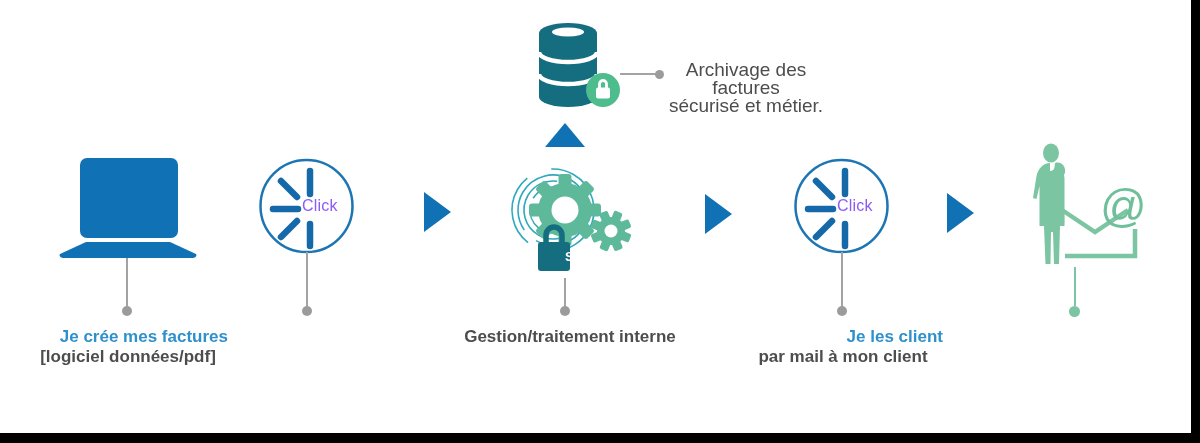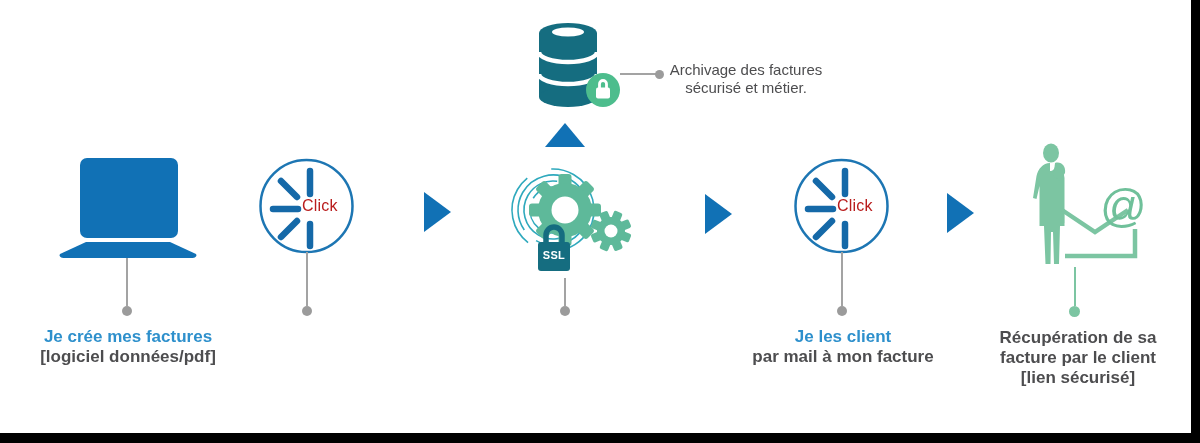--- a/index.html
+++ b/index.html
@@ -9,29 +9,29 @@
   .stem{position:absolute;width:2px;background:#a3a3a3;}
   .stem.green{background:#7cc5a2;}
   .dot{position:absolute;width:10px;height:10px;border-radius:50%;background:#9b9b9b;}
   .dot.green{background:#7cc5a2;width:11px;height:11px;}
   .arrow-right{position:absolute;width:0;height:0;border-top:20px solid transparent;
                border-bottom:20px solid transparent;border-left:27px solid #1171b5;}
   .arrow-up{position:absolute;width:0;height:0;border-left:20px solid transparent;
             border-right:20px solid transparent;border-bottom:24px solid #1171b5;}
   .label{position:absolute;text-align:center;font-size:17px;line-height:20px;
          font-weight:600;color:#4d4d4f;}
-  .t-blue{color:#2e90cc;}
+  .t-blue{color:#2e90cc;text-align:right;}
   .click-text{position:absolute;left:45px;top:41px;font-size:16px;font-weight:500;
-              color:#b91c1c;letter-spacing:.2px;}
-  .ssl-text{position:absolute;left:538px;top:249px;width:32px;text-align:center;
-            font-size:11px;font-weight:700;color:#ffffff;letter-spacing:.3px;}
+              color:#8b5cf6;letter-spacing:.2px;}
+  .ssl-text{position:absolute;left:562px;top:249px;width:32px;text-align:center;
+            font-size:13px;font-weight:700;color:#ffffff;letter-spacing:.3px;}
   .at-glyph{position:absolute;left:1100px;top:183px;font-size:46px;font-weight:400;
             color:#6fc09a;line-height:46px;}
   .callout-text{position:absolute;left:664px;top:61px;width:164px;text-align:center;
-                font-size:15px;line-height:18px;font-weight:500;color:#4d4d4f;}
+                font-size:19px;line-height:18px;font-weight:500;color:#4d4d4f;}
   .callout-line{position:absolute;left:620px;top:73px;width:36px;height:2px;background:#a3a3a3;}
   .callout-dot{position:absolute;left:655px;top:70px;width:9px;height:9px;border-radius:50%;background:#9b9b9b;}
   .edge-bar{position:absolute;background:#000;}
 </style>
 </head>
 <body>
 
 <div id="canvas">
 
   <svg class="abs" style="left:58px;top:158px;" width="140" height="102" viewBox="0 0 140 102">
@@ -115,20 +115,21 @@
     </g>
     <g>
       <path d="M41 92 L41 83 A8 8 0 0 1 57 83 L57 92" stroke="#156d80" stroke-width="5.5" fill="none"></path>
       <rect x="33" y="90" width="32" height="29" rx="3" fill="#156d80"></rect>
     </g>
   </svg>
   <span class="ssl-text">SSL</span>
   <div class="stem" style="left:564px;top:278px;height:28px;"></div>
   <div class="dot" style="left:560px;top:306px;"></div>
   <div class="label" style="left:453px;top:327px;width:234px;">
+    <div>Gestion/traitement interne</div>
   </div>
 
   <div class="arrow-right" style="left:705px;top:194px;"></div>
 
   <div class="abs" style="left:792px;top:156px;width:100px;height:100px;">
     <svg width="100" height="100" viewBox="0 0 100 100">
       <circle cx="49.5" cy="50" r="46" fill="#ffffff" stroke="#1d76b3" stroke-width="2.5"></circle>
       <g stroke="#1569a8" stroke-width="6.5" stroke-linecap="round">
         <line x1="53" y1="15" x2="53" y2="38"></line>
         <line x1="53" y1="68" x2="53" y2="90"></line>
@@ -136,42 +137,37 @@
         <line x1="24" y1="25" x2="40" y2="41"></line>
         <line x1="24" y1="81" x2="40" y2="65"></line>
       </g>
     </svg>
     <span class="click-text">Click</span>
   </div>
   <div class="stem" style="left:841px;top:252px;height:54px;"></div>
   <div class="dot" style="left:837px;top:306px;"></div>
   <div class="label" style="left:743px;top:327px;width:200px;">
     <div class="t-blue">Je les client</div>
-    <div>par mail à mon facture</div>
+    <div>par mail à mon client</div>
   </div>
 
   <div class="arrow-right" style="left:947px;top:193px;"></div>
 
   <svg class="abs" style="left:1020px;top:142px;" width="160" height="126" viewBox="0 0 160 126">
     <g fill="#7cc5a2">
       <ellipse cx="31" cy="11" rx="8" ry="9.5"></ellipse>
       <path d="M30 21 C23 21 18 27 16.5 34 L13 56 L16.5 57 L19.5 44 L19.5 84 L24 84 L25.5 122 L30.5 122 L31 90 L33 90 L34 122 L39 122 L40 84 L44.5 84 L44.5 36 C43.5 27 40 22 35 21 C36 26 33 29 30 29 Z"></path>
       <path d="M35 21 C41 19 46 24 45 31 L40 39 L33.5 34 Z"></path>
     </g>
     <g stroke="#7cc5a2" stroke-width="4.5" fill="none">
       <path d="M42 68 L42 81"></path>
       <path d="M42 68 L75 90 L108 68"></path>
       <path d="M45 114 L115 114 L115 87"></path>
     </g>
   </svg>
   <span class="at-glyph">@</span>
   <div class="stem green" style="left:1074px;top:267px;height:39px;"></div>
   <div class="dot green" style="left:1069px;top:306px;"></div>
-  <div class="label" style="left:978px;top:328px;width:200px;">
-    <div>Récupération de sa</div>
-    <div>facture par le client</div>
-    <div>[lien sécurisé]</div>
-  </div>
 
   <div class="edge-bar" style="left:1191px;top:0;width:9px;height:443px;"></div>
   <div class="edge-bar" style="left:0;top:433px;width:1200px;height:10px;"></div>
 
 </div>
 
 </body></html>

